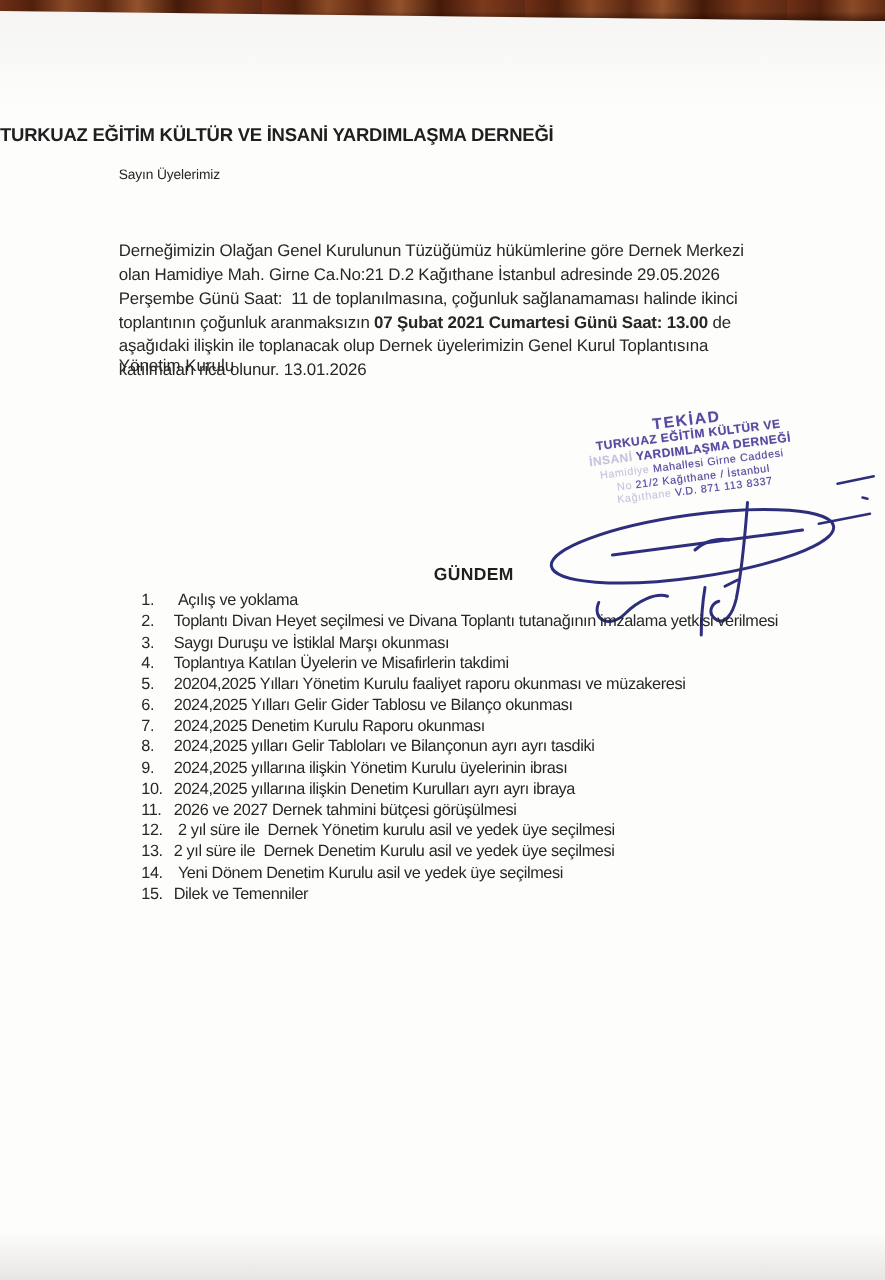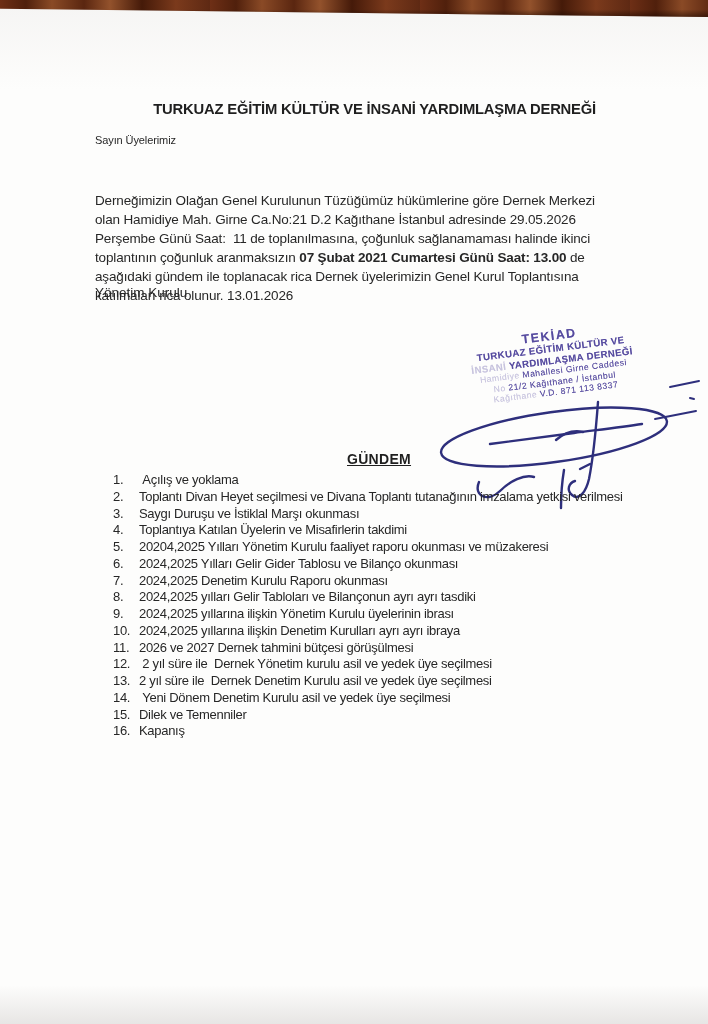--- a/index.html
+++ b/index.html
@@ -20,22 +20,22 @@
   .wood{
     position:absolute;top:0;left:0;width:708px;height:17px;
     clip-path:polygon(0 0,100% 0,100% 100%,0 52%);
     background:
       linear-gradient(to bottom, rgba(0,0,0,0) 55%, rgba(22,6,0,0.55)),
       repeating-linear-gradient(90deg,
         #6e2f16 0px,#50200c 26px,#8a4a26 52px,#5a2610 84px,
         #93522c 110px,#451a09 142px,#7b3a1c 176px,#5e2913 210px);
   }
   .title{
-    position:absolute;top:101px;left:0;width:596px;
-    text-align:right;font-weight:bold;font-size:14.8px;letter-spacing:-0.2px;
+    position:absolute;top:101px;left:0;width:708px;
+    text-align:left;font-weight:bold;font-size:14.8px;letter-spacing:-0.2px;
     color:#1f1f1f;
   }
   .greeting{position:absolute;top:134px;left:95px;font-size:11px;letter-spacing:-0.1px;}
   .paragraph{position:absolute;top:163px;left:95px;font-size:13.5px;letter-spacing:-0.15px;line-height:19px;margin-top:28px;}
   .paragraph .pline{white-space:pre;}
   .signoff{position:absolute;top:285px;left:95px;font-size:13.5px;}
   
   .stamp{
     position:absolute;top:330px;left:445px;width:215px;
     transform:rotate(-7deg);transform-origin:center center;
@@ -44,21 +44,21 @@
     pointer-events:none;
   }
   .stamp .s1{font-size:12.5px;font-weight:bold;letter-spacing:1.4px;line-height:13px;}
   .stamp .s2{font-size:9.6px;font-weight:bold;letter-spacing:0.4px;line-height:11.5px;}
   .stamp .s3{font-size:8.6px;letter-spacing:0.5px;line-height:10.5px;}
   .stamp .faint{opacity:0.32;}
   
   .signature{position:absolute;top:374px;left:422px;pointer-events:none;}
   .gundem-heading{
     position:absolute;top:451px;left:347px;
-    font-size:14px;font-weight:bold;letter-spacing:0.3px;color:#1f1f1f;text-decoration:underline;
+    font-size:14px;font-weight:bold;letter-spacing:0.3px;color:#1f1f1f;
   }
   .agenda{position:absolute;top:472px;left:113px;width:560px;font-size:13px;letter-spacing:-0.3px;}
   .agenda-item{display:flex;line-height:16.75px;}
   .agenda-num{flex:0 0 26px;}
   .agenda-text{white-space:pre-wrap;}
 </style>
 </head>
 <body>
 
 <div class="page">
@@ -67,21 +67,21 @@
 
   <div class="title">TURKUAZ EĞİTİM KÜLTÜR VE İNSANİ YARDIMLAŞMA DERNEĞİ</div>
 
   <div class="greeting">Sayın Üyelerimiz</div>
 
   <div class="paragraph">
     <div class="pline">Derneğimizin Olağan Genel Kurulunun Tüzüğümüz hükümlerine göre Dernek Merkezi</div>
     <div class="pline">olan Hamidiye Mah. Girne Ca.No:21 D.2 Kağıthane İstanbul adresinde 29.05.2026</div>
     <div class="pline">Perşembe Günü Saat:  11 de toplanılmasına, çoğunluk sağlanamaması halinde ikinci</div>
     <div class="pline"><span>toplantının çoğunluk aranmaksızın </span><span style="font-weight:bold">07 Şubat 2021 Cumartesi Günü Saat: 13.00</span><span> de</span></div>
-    <div class="pline">aşağıdaki gündem ile toplanacak rica Dernek üyelerimizin Genel Kurul Toplantısına</div>
+    <div class="pline">aşağıdaki ilişkin ile toplanacak olup Dernek üyelerimizin Genel Kurul Toplantısına</div>
     <div class="pline">katılmaları rica olunur. 13.01.2026</div>
   </div>
 
   <div class="signoff">Yönetim Kurulu</div>
 
   <div class="stamp">
     <div class="s1">TEKİAD</div>
     <div class="s2">TURKUAZ EĞİTİM KÜLTÜR VE</div>
     <div class="s2"><span class="faint">İNSANİ</span><span> YARDIMLAŞMA DERNEĞİ</span></div>
     <div class="s3"><span class="faint">Hamidiye</span><span> Mahallesi Girne Caddesi</span></div>
@@ -176,19 +176,15 @@
       <div class="agenda-item">
         <span class="agenda-num">14.</span>
         <span class="agenda-text"> Yeni Dönem Denetim Kurulu asil ve yedek üye seçilmesi</span>
       </div>
 
       <div class="agenda-item">
         <span class="agenda-num">15.</span>
         <span class="agenda-text">Dilek ve Temenniler</span>
       </div>
 
-      <div class="agenda-item">
-        <span class="agenda-num">16.</span>
-        <span class="agenda-text">Kapanış</span>
-      </div>
     </div>
 
 </div>
 
 </body></html>

